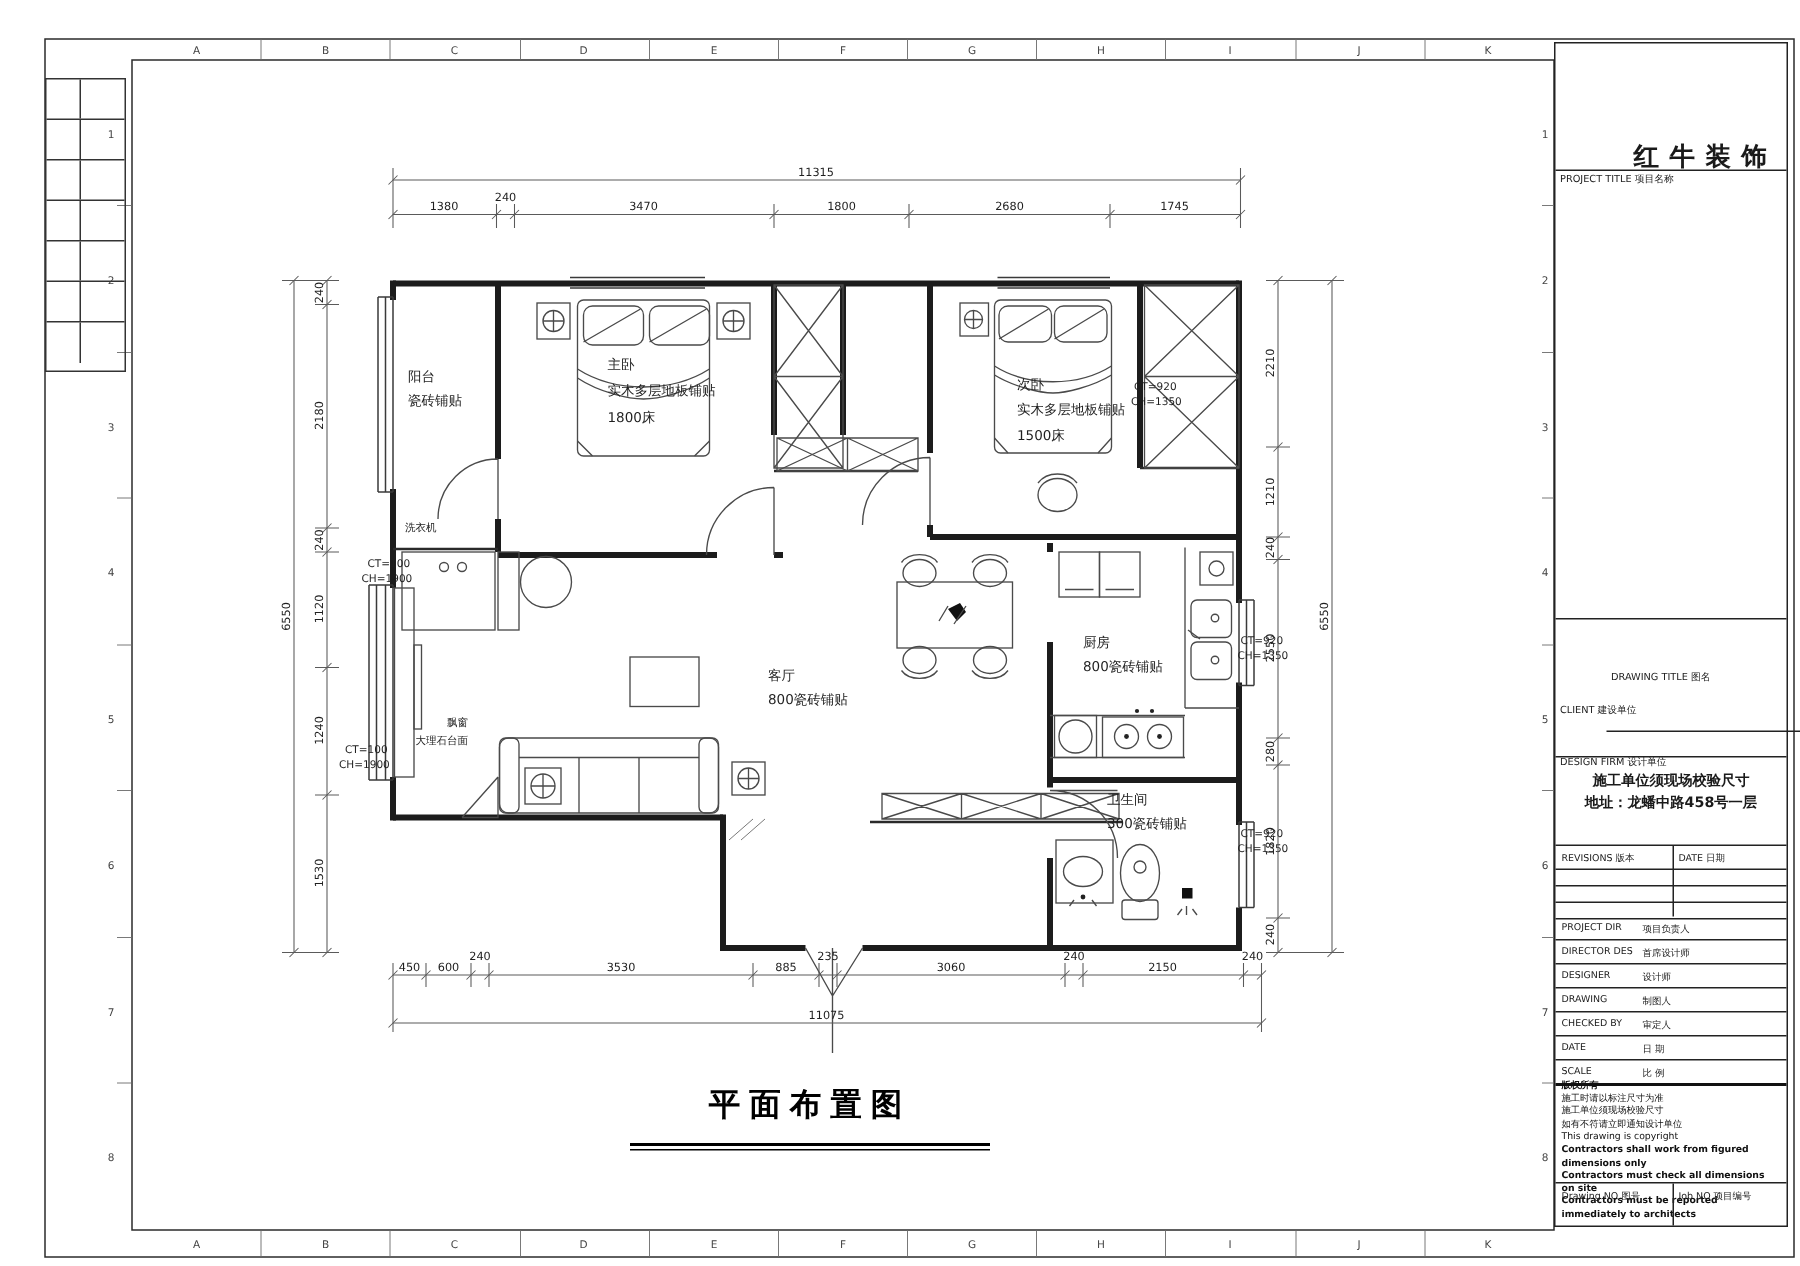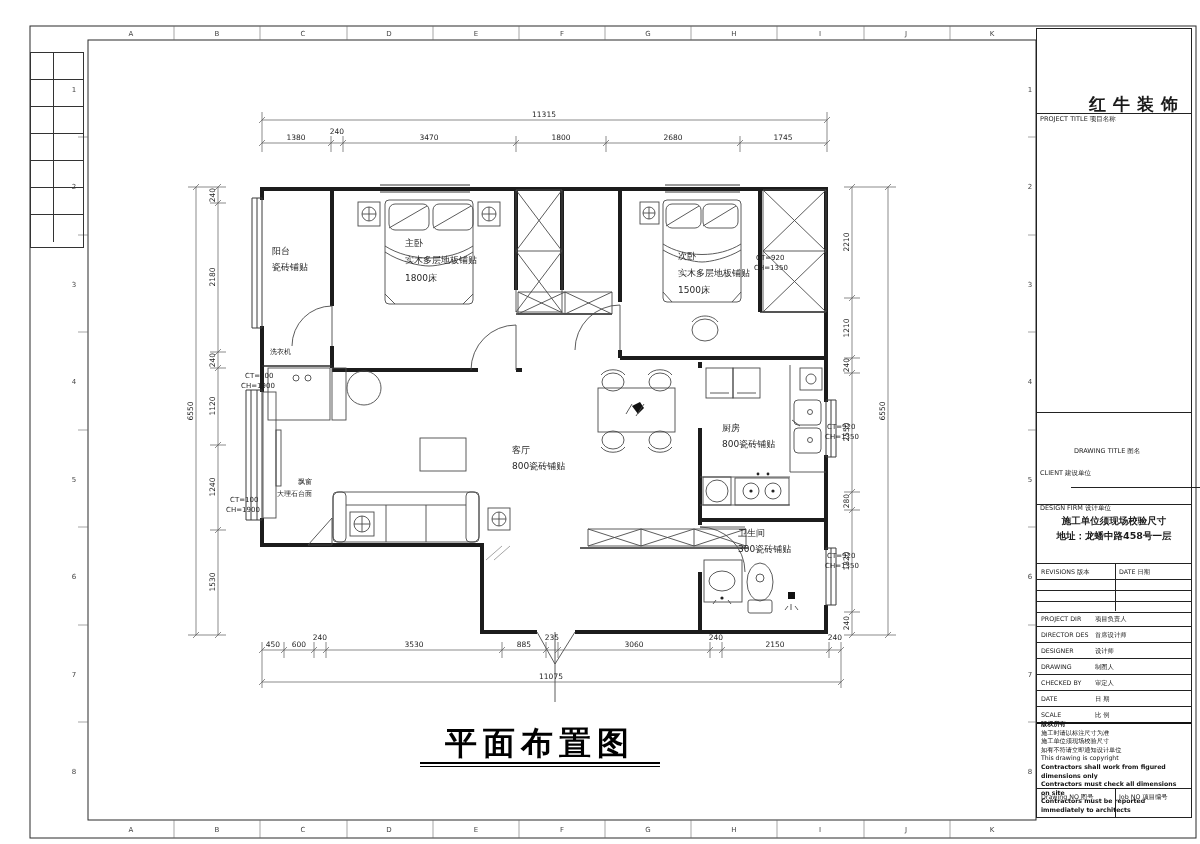--- a/index.html
+++ b/index.html
@@ -32,21 +32,21 @@
   .revhead{position:relative;height:15px;border-bottom:1px solid #222;font-size:6.3px;}
   .revrow{height:10px;border-bottom:1px solid #222;}
   .vdiv{position:absolute;top:0;left:78px;width:1px;height:100%;background:#222;}
   
   #lstrip{position:absolute;left:30px;top:52px;width:54px;height:196px;border:1px solid #333;box-sizing:border-box;}
   #lstrip .row{height:27px;border-bottom:1px solid #333;box-sizing:border-box;position:relative;}
   #lstrip .row:last-child{border-bottom:none;}
   #lstrip .row .half{position:absolute;left:0;top:0;width:22px;height:100%;border-right:1px solid #333;}
   
   #ptitle{position:absolute;left:400px;top:722px;width:280px;text-align:center;
-    font-family:"DejaVu Serif","Liberation Serif",serif;font-size:32px;font-weight:bold;letter-spacing:6px;color:#000;}
+    font-family:"DejaVu Serif","Liberation Serif",serif;font-size:21px;font-weight:bold;letter-spacing:6px;color:#000;}
   #ptitle .ul1,#ptitle .ul2{position:absolute;left:20px;right:20px;height:1.5px;background:#000;}
   #ptitle .ul1{top:40px;} #ptitle .ul2{top:44px;height:1px;}
 </style>
 </head>
 <body>
 
 <div id="sheet">
 
 <svg width="1200" height="844" viewBox="0 0 1200 844">
 

